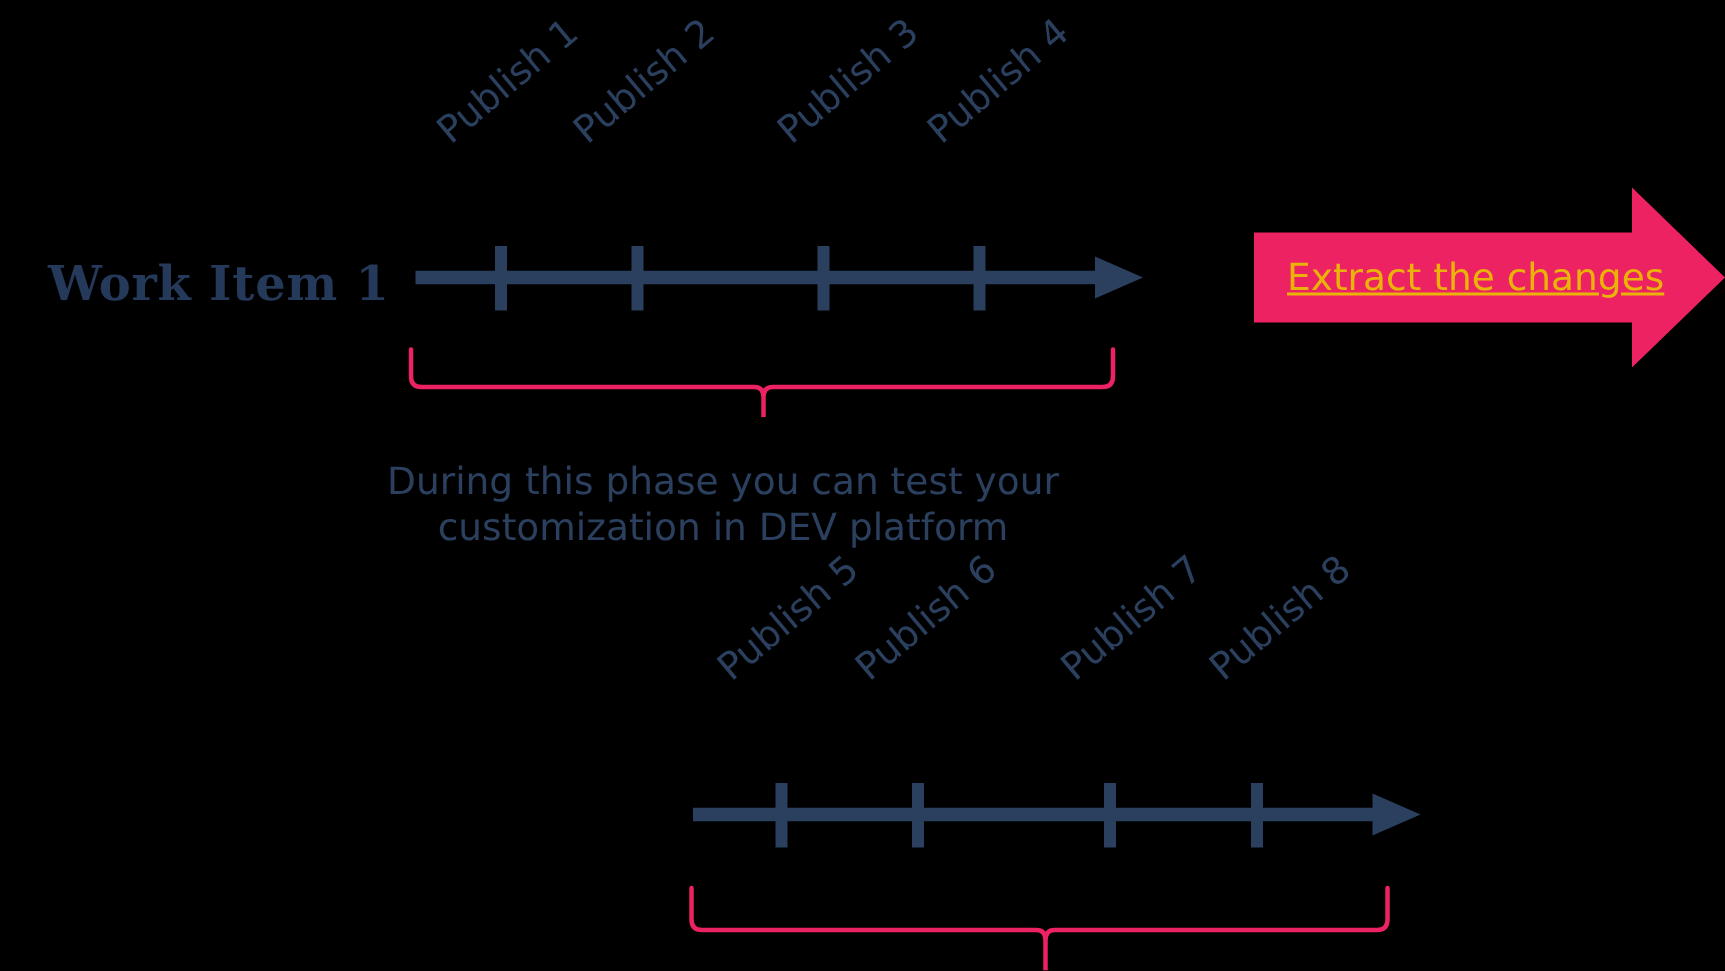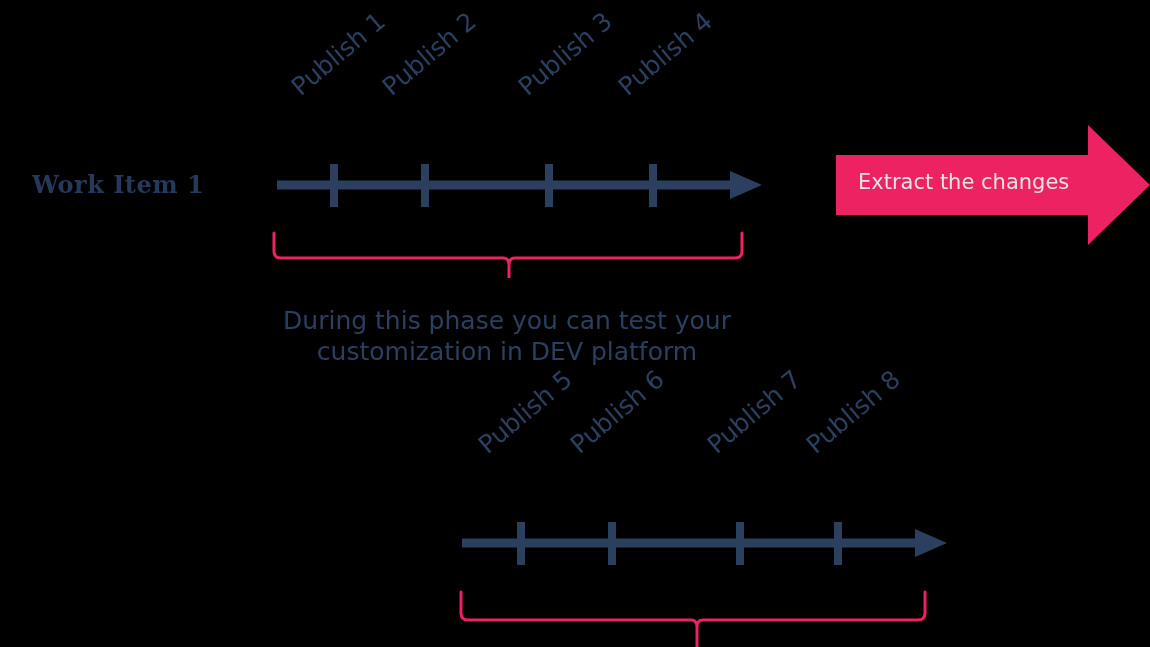--- a/index.html
+++ b/index.html
@@ -14,21 +14,21 @@
     position: relative;
     width: 1150px;
     height: 647px;
     background: #000000;
     overflow: hidden;
   }
   .wi-label {
     position: absolute;
     font-family: "DejaVu Serif", serif;
     font-weight: bold;
-    font-size: 24px;
+    font-size: 32px;
     letter-spacing: 0.5px;
     color: #25395a;
     white-space: nowrap;
   }
   #wi1-label { left: 32px;  top: 170px; }
   #wi2-label { left: 216px; top: 528px; }
 
   .tl-svg {
     position: absolute;
     left: 0; top: 0;
@@ -51,34 +51,35 @@
   .caption {
     position: absolute;
     font-family: "DejaVu Sans", sans-serif;
     font-size: 25px;
     line-height: 31px;
     color: #2b405f;
     text-align: center;
     white-space: pre-line;
   }
   #caption1 {
-    left: 217px;
+    left: 192px;
     top: 305px;
     width: 580px;
   }
 
   #extract-arrow-text {
     position: absolute;
     left: 858px;
     top: 170px;
     width: 240px;
     font-family: "DejaVu Sans", sans-serif;
-    font-size: 21px;
-    color: #e5e5e5;
+    font-size: 25px;
+    color: #eab308;
     white-space: nowrap;
+    text-decoration: underline;
   }
 </style>
 </head>
 <body>
 
 <div id="canvas">
 
   <div class="wi-label" id="wi1-label">Work Item 1</div>
 
 

